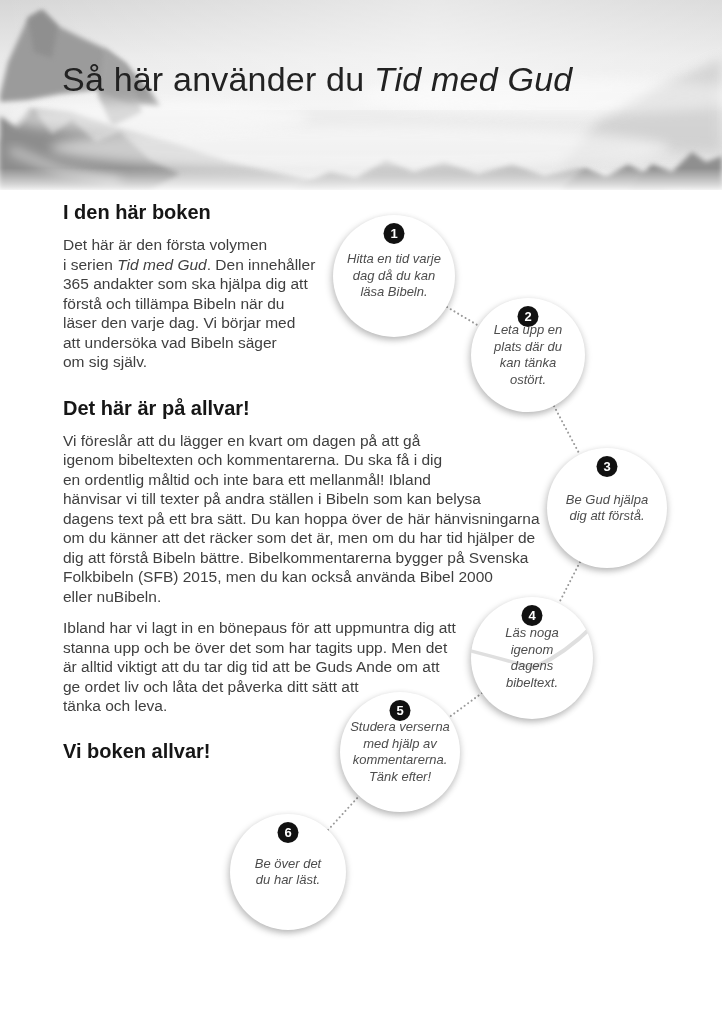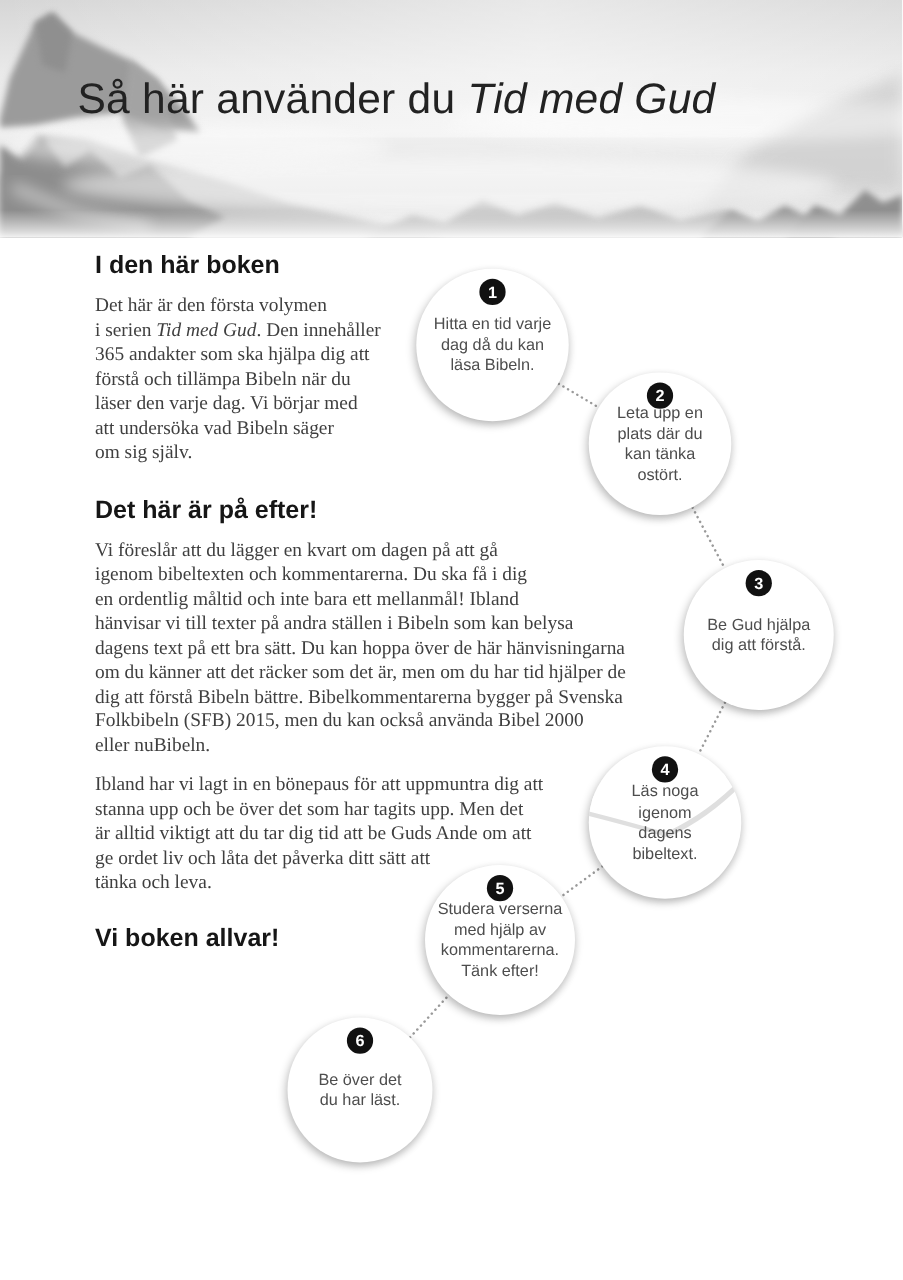--- a/index.html
+++ b/index.html
@@ -33,42 +33,42 @@
     font-weight: 400;
     letter-spacing: 0.2px;
     color: var(--title_text, #222);
     white-space: nowrap;
   }
   .page-title em { font-style: italic; }
 
   
   .content {
     position: absolute;
-    left: 76px;
+    left: 63px;
     top: 190px;
     width: 610px;
   }
   .content h2 {
     margin: 0;
     font-size: 20px;
     line-height: 24px;
     font-weight: 700;
     color: var(--heading_text, #161616);
   }
   .content p {
     margin: 0;
     font-size: 15.5px;
     line-height: 19.5px;
     color: var(--body_text, #3f3f3f);
   }
   .content p em { font-style: italic; }
   .h-first   { margin-top: 10px !important; }
-  .p-after-h { margin-top: 11px !important; font-family: Liberation Serif, serif; }
+  .p-after-h { margin-top: 11px !important; }
   .h-mid     { margin-top: 24px !important; }
-  .p-mid     { margin-top: 12px !important; font-family: Liberation Serif, serif; }
+  .p-mid     { margin-top: 12px !important; }
   .h-last    { margin-top: 23px !important; }
 
   
   .connectors {
     position: absolute;
     left: 0; top: 0;
     pointer-events: none;
   }
 
   
@@ -99,20 +99,21 @@
     position: absolute;
     inset: 0;
     display: flex;
     align-items: center;
     justify-content: center;
     text-align: center;
     font-size: 13px;
     line-height: 16.5px;
     color: var(--step_text, #4d4d4d);
     z-index: 2;
+    font-style: italic;
   }
   .step .vdec {
     position: absolute;
     inset: 0;
     z-index: 1;
   }
 </style>
 </head>
 <body>
 
@@ -168,21 +169,21 @@
       <ellipse cx="560" cy="96" rx="200" ry="18" fill="#ffffff" opacity="0.4" filter="url(#softer)"></ellipse>
       <rect x="0" y="168" width="722" height="22" fill="url(#botfade)"></rect>
     </svg>
     <h1 class="page-title"><span>Så här använder du </span><em>Tid med Gud</em></h1>
   </div>
 
   <div class="content">
     <h2 class="h-first">I den här boken</h2>
     <p class="p-after-h">Det här är den första volymen<br>i serien <em>Tid med Gud</em>. Den innehåller<br>365 andakter som ska hjälpa dig att<br>förstå och tillämpa Bibeln när du<br>läser den varje dag. Vi börjar med<br>att undersöka vad Bibeln säger<br>om sig själv.</p>
 
-    <h2 class="h-mid">Det här är på efter!</h2>
+    <h2 class="h-mid">Det här är på allvar!</h2>
     <p class="p-after-h">Vi föreslår att du lägger en kvart om dagen på att gå<br>igenom bibeltexten och kommentarerna. Du ska få i dig<br>en ordentlig måltid och inte bara ett mellanmål! Ibland<br>hänvisar vi till texter på andra ställen i Bibeln som kan belysa<br>dagens text på ett bra sätt. Du kan hoppa över de här hänvisningarna<br>om du känner att det räcker som det är, men om du har tid hjälper de<br>dig att förstå Bibeln bättre. Bibelkommentarerna bygger på Svenska<br>Folkbibeln (SFB) 2015, men du kan också använda Bibel 2000<br>eller nuBibeln.</p>
     <p class="p-mid">Ibland har vi lagt in en bönepaus för att uppmuntra dig att<br>stanna upp och be över det som har tagits upp. Men det<br>är alltid viktigt att du tar dig tid att be Guds Ande om att<br>ge ordet liv och låta det påverka ditt sätt att<br>tänka och leva.</p>
 
     <h2 class="h-last">Vi boken allvar!</h2>
   </div>
 
   <svg class="connectors" width="722" height="1024" viewBox="0 0 722 1024">
     <g stroke="#9a9a9a" stroke-width="2" stroke-linecap="round" stroke-dasharray="0.1 4.2" fill="none">
       <line x1="447" y1="307" x2="479" y2="326"></line>
       <line x1="554" y1="406" x2="580" y2="455"></line>

